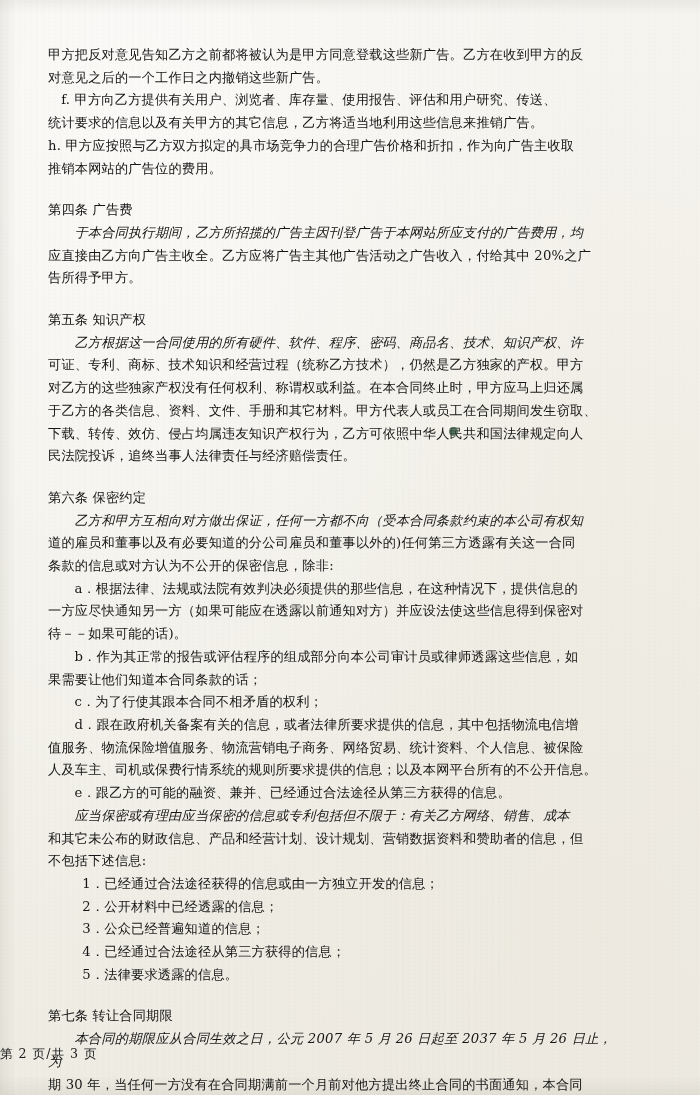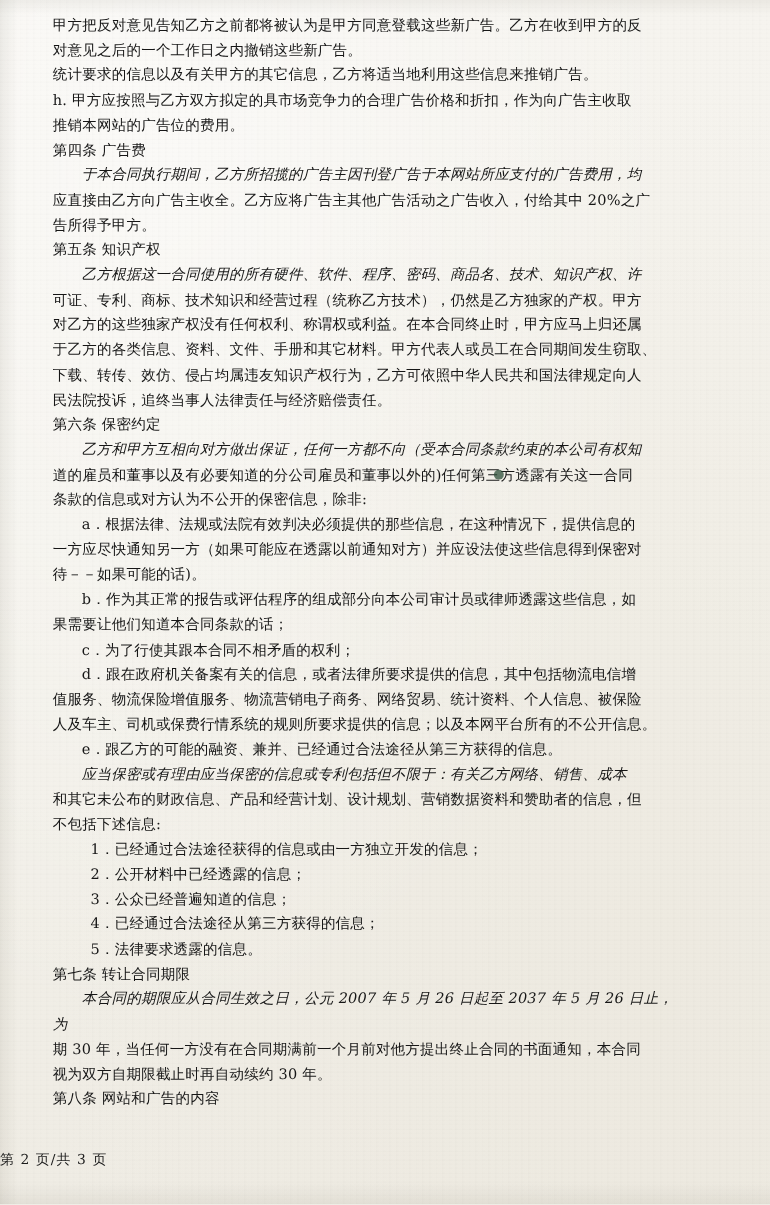--- a/index.html
+++ b/index.html
@@ -31,40 +31,40 @@
     background-image:
       repeating-linear-gradient(0deg, rgba(0,0,0,0.012) 0px, rgba(0,0,0,0) 2px, rgba(0,0,0,0) 4px),
       repeating-linear-gradient(90deg, rgba(0,0,0,0.010) 0px, rgba(0,0,0,0) 3px, rgba(0,0,0,0) 6px);
     opacity: 0.9;
   }
   .page {
     position: absolute;
     left: 0; top: 0;
     width: 656px;
     height: 1095px;
-    padding: 13px 44px 0 48px;
+    padding: 44px 44px 0 48px;
     box-sizing: border-box;
   }
   .doc-body {
     font-size: 13.2px;
     line-height: 1.72;
     letter-spacing: 0.2px;
     text-align: justify;
     text-justify: inter-ideograph;
   }
   p {
     margin: 0;
     padding: 0;
   }
   .p-indent { text-indent: 2em; font-style: italic; }
   .p-indent1 { text-indent: 1em; }
   .p-none { text-indent: 0; }
   .heading {
     text-indent: 0;
-    margin-top: 0;
+    margin-top: 19px;
   }
   .sub-item { text-indent: 2em; }
   .num-item { text-indent: 2.6em; }
   .footer {
     position: absolute;
     left: 0;
     right: 0;
     bottom: 32px;
     text-align: left;
     font-size: 12.6px;
@@ -103,20 +103,21 @@
 <div class="paper"></div>
 <div class="noise"></div>
 <div class="edge-shade-left"></div>
 <div class="edge-shade-top"></div>
 <div class="edge-shade-bottom"></div>
 
 <div class="page">
   <div class="doc-body">
     <p class="p-none">甲方把反对意见告知乙方之前都将被认为是甲方同意登载这些新广告。乙方在收到甲方的反</p>
     <p class="p-none">对意见之后的一个工作日之内撤销这些新广告。</p>
+    <p class="p-indent1">f.  甲方向乙方提供有关用户、浏览者、库存量、使用报告、评估和用户研究、传送、</p>
     <p class="p-none">统计要求的信息以及有关甲方的其它信息，乙方将适当地利用这些信息来推销广告。</p>
     <p class="p-none">h.  甲方应按照与乙方双方拟定的具市场竞争力的合理广告价格和折扣，作为向广告主收取</p>
     <p class="p-none">推销本网站的广告位的费用。</p>
     <p class="heading">第四条   广告费</p>
     <p class="p-indent">于本合同执行期间，乙方所招揽的广告主因刊登广告于本网站所应支付的广告费用，均</p>
     <p class="p-none">应直接由乙方向广告主收全。乙方应将广告主其他广告活动之广告收入，付给其中 20%之广</p>
     <p class="p-none">告所得予甲方。</p>
     <p class="heading">第五条   知识产权</p>
     <p class="p-indent">乙方根据这一合同使用的所有硬件、软件、程序、密码、商品名、技术、知识产权、许</p>
     <p class="p-none">可证、专利、商标、技术知识和经营过程（统称乙方技术），仍然是乙方独家的产权。甲方</p>

